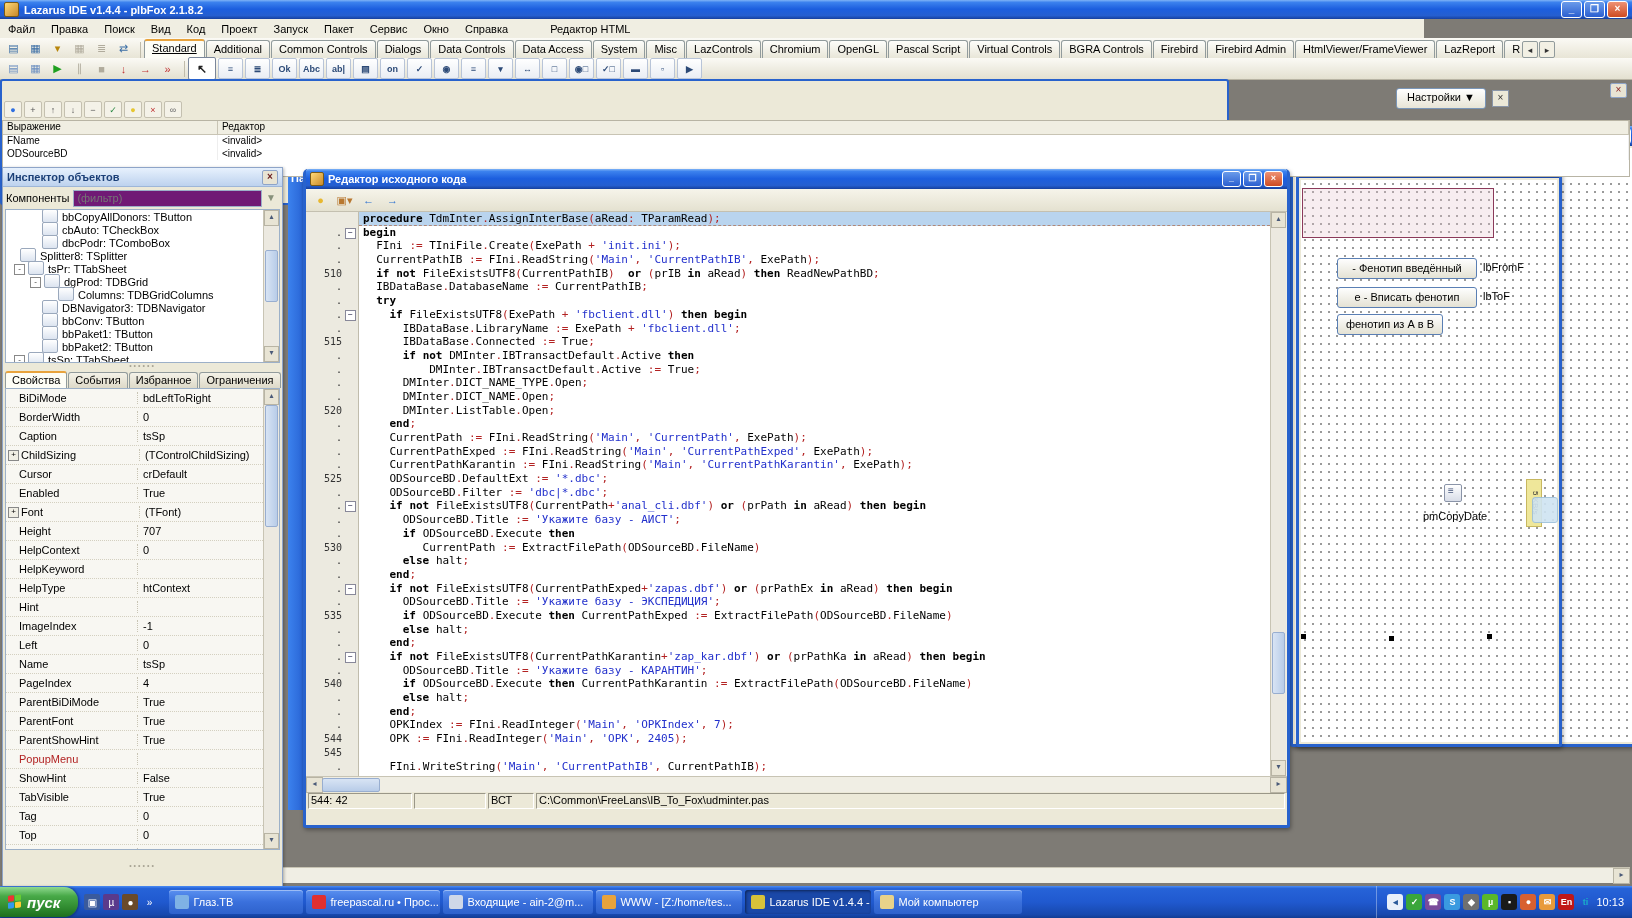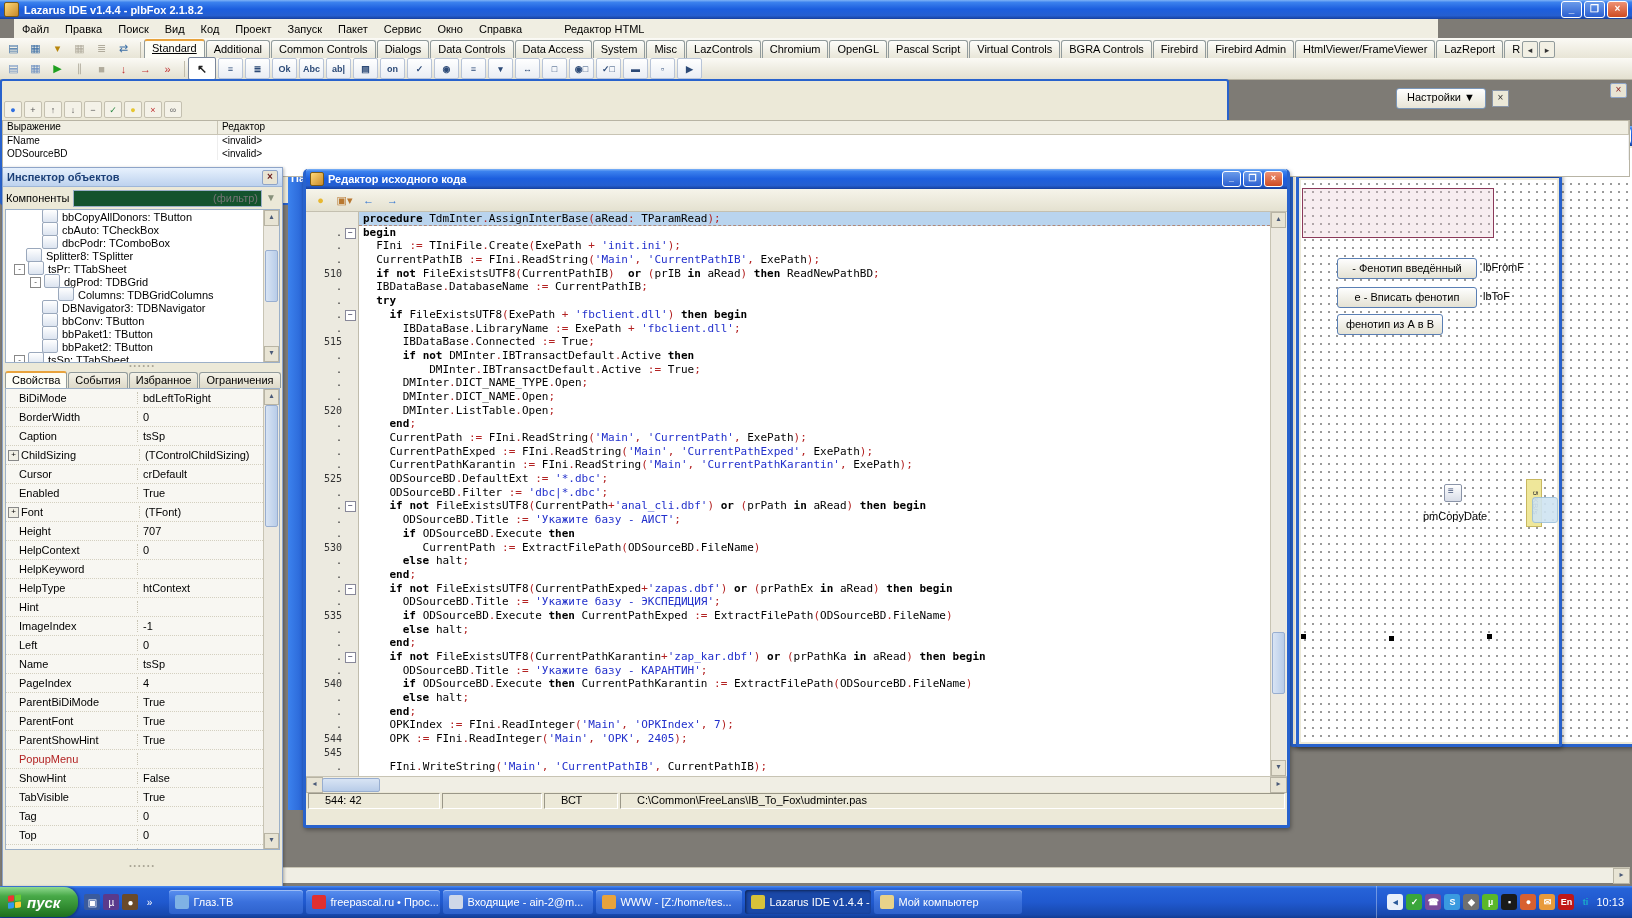--- a/index.html
+++ b/index.html
@@ -9,21 +9,21 @@
 
   
   #titlebar{left:0;top:0;width:1632px;height:19px;
     background:linear-gradient(180deg,#7fb3f6 0%,#3c82ee 12%,#1c5ede 48%,#255fd0 82%,#16409e 100%);
     color:#fff;font-weight:bold;display:flex;align-items:center;padding:0 4px;box-sizing:border-box;}
   #titlebar .appico{width:13px;height:13px;background:linear-gradient(135deg,#ffd978,#c98a2a);border:1px solid #7a5a16;border-radius:2px;margin-right:5px;}
   .winbtns{margin-left:auto;display:flex;gap:2px;}
   .wbtn{width:19px;height:15px;border:1px solid #fff;border-radius:3px;color:#fff;font-size:10px;line-height:13px;text-align:center;
     background:linear-gradient(180deg,#6a9bea,#2b5fd0);font-weight:bold;}
   .wbtn.close{background:linear-gradient(180deg,#ee9275,#ce4b22);}
-  #menubar{left:14px;top:19px;width:1424px;height:19px;background:#f0eee2;border-bottom:1px solid #d8d4c4;display:flex;align-items:center;}
+  #menubar{left:0;top:19px;width:1424px;height:19px;background:#f0eee2;border-bottom:1px solid #d8d4c4;display:flex;align-items:center;}
   .mi{padding:2px 8px;color:#000;}
   .mi.extra{margin-left:26px;}
   #row1{left:0;top:38px;width:1632px;height:20px;background:linear-gradient(180deg,#fbfaf5,#e8e5d6);display:flex;align-items:flex-end;}
   #row2{left:0;top:58px;width:1632px;height:21px;background:linear-gradient(180deg,#fbfaf5,#e3e0d0);border-bottom:1px solid #b8b4a4;display:flex;align-items:center;}
   .tbgroup{display:flex;align-items:center;gap:1px;padding:0 3px;}
   .tbico{width:19px;height:17px;border:1px solid transparent;border-radius:2px;display:flex;align-items:center;justify-content:center;font-size:11px;color:#3b6ea5;}
   .tbico.dis{color:#b0ab9c;}
   .vsep{width:1px;height:16px;background:#c0bcab;margin:0 3px;}
   
   #ptabs{display:flex;align-items:flex-end;overflow:hidden;width:1376px;height:20px;}
@@ -44,21 +44,21 @@
     border-radius:3px 3px 0 0;color:#fff;font-weight:bold;display:flex;align-items:center;padding:0 4px;}
   .xptb .appico{width:12px;height:12px;border-radius:2px;margin-right:4px;background:linear-gradient(135deg,#ffd978,#c98a2a);border:1px solid #7a5a16;}
   .xptb .wbtn{width:17px;height:14px;line-height:12px;font-size:9px;}
 
   
   #inspector{left:2px;top:88px;width:279px;height:768px;background:#ece9d8;border:1px solid #8ea4c8;box-shadow:1px 1px 3px rgba(0,0,0,.3);}
   #insp-head{height:18px;background:linear-gradient(180deg,#e7f1fd,#bdd2ee);border-bottom:1px solid #9eb6d8;
     display:flex;align-items:center;padding:0 4px;font-weight:bold;color:#1b3f77;}
   #insp-close{margin-left:auto;width:14px;height:13px;border:1px solid #8ea4c8;background:#e8e4d4;color:#6b2020;text-align:center;line-height:11px;font-size:10px;border-radius:2px;}
   #insp-filterrow{height:22px;display:flex;align-items:center;padding:0 3px;gap:4px;}
-  #insp-filter{flex:1;height:15px;border:1px solid #9cb0c8;background:#14532d;font-size:11px;color:#a0a0a0;padding:0 3px;font-family:"Liberation Sans",sans-serif;text-align:right;}
+  #insp-filter{flex:1;height:15px;border:1px solid #9cb0c8;background:#701a75;font-size:11px;color:#a0a0a0;padding:0 3px;font-family:"Liberation Sans",sans-serif;}
   .funnel{width:13px;height:13px;color:#88917b;font-size:10px;}
   #tree{height:152px;margin:0 2px;background:#fff;border:1px solid #9cb0c8;overflow:hidden;position:relative;}
   .trow{height:13px;display:flex;align-items:flex-end;white-space:nowrap;color:#000;}
   .texp{width:9px;height:9px;border:1px solid #888;background:#fff;font-size:8px;line-height:7px;text-align:center;color:#333;margin-right:3px;flex:none;}
   .tico{width:14px;height:12px;border:1px solid #9aa8bc;border-radius:2px;background:linear-gradient(180deg,#fff,#dce4f0);margin-right:4px;flex:none;}
   .vsb{position:absolute;right:0;top:0;width:15px;bottom:0;background:#ece9e0;border-left:1px solid #c8c4b4;}
   .vsb .arr{height:14px;background:#e8e4d4;border:1px solid #b8b4a4;font-size:8px;text-align:center;line-height:12px;color:#4a5a78;}
   .vsb .arr.b{position:absolute;bottom:0;left:0;right:0;}
   .vsb .thumb{position:absolute;left:1px;right:1px;background:linear-gradient(90deg,#d8e4f4,#b8ccE8);border:1px solid #98aed0;border-radius:2px;}
   #insp-split{height:8px;text-align:center;color:#a8a494;font-size:7px;line-height:6px;letter-spacing:2px;}
@@ -94,21 +94,21 @@
   .k{font-weight:bold;color:#000;}
   .s{color:#2230cc;}
   .n{color:#2230cc;}
   .y{color:#b32222;}
   .t{color:#000;}
   #code-vsb{width:16px;flex:none;position:relative;background:#f0eee4;border-left:1px solid #c8c4b4;}
   .hsb{height:15px;background:#f0eee4;border-top:1px solid #c8c4b4;position:relative;}
   .hsb .arr{position:absolute;top:0;width:15px;height:14px;background:#e8e4d4;border:1px solid #b8b4a4;font-size:8px;text-align:center;line-height:12px;color:#4a5a78;}
   .hsb .thumb{position:absolute;top:1px;height:12px;background:linear-gradient(180deg,#d8e4f4,#b8ccE8);border:1px solid #98aed0;border-radius:2px;}
   #ed-status{height:16px;background:#ece9d8;display:flex;gap:2px;padding:1px 2px;}
-  .stcell{border:1px solid;border-color:#9a9788 #fff #fff #9a9788;padding:0 16px;line-height:13px;color:#000;white-space:nowrap;overflow:hidden;}
+  .stcell{border:1px solid;border-color:#9a9788 #fff #fff #9a9788;padding:0 2px;line-height:13px;color:#000;white-space:nowrap;overflow:hidden;}
 
   
   #watch{left:302px;top:644px;width:1225px;height:122px;background:#ece9d8;border:2px solid #2862cc;border-radius:3px;}
   #watch-close{position:absolute;right:5px;top:4px;width:15px;height:13px;border:1px solid #8ea4c8;background:#e8e4d4;color:#8a2020;font-size:10px;line-height:11px;text-align:center;border-radius:2px;}
   #watch-toolbar{position:absolute;left:4px;top:22px;height:17px;display:flex;gap:2px;align-items:center;}
   .wtico{width:16px;height:15px;border:1px solid #c4c0b0;border-radius:2px;background:#f4f2e8;font-size:9px;color:#555;display:flex;align-items:center;justify-content:center;}
   #watch-grid{position:absolute;left:2px;right:2px;top:41px;height:55px;background:#fff;border:1px solid #b8b4a4;}
   .wghead{display:flex;height:13px;background:#f0eee2;border-bottom:1px solid #c8c4b4;font-size:10px;}
   .wghead div{padding:0 4px;border-right:1px solid #c8c4b4;}
   .wgrow{display:flex;height:12.5px;font-size:10px;}
@@ -370,21 +370,21 @@
             <div class="trow" style="padding-left: 24px;">
               <div style="width: 12px; flex: 0 0 auto;"></div>
               <div class="tico"></div>
               <span>cbAuto: TCheckBox</span>
             </div>
             <div class="trow" style="padding-left: 24px;">
               <div style="width: 12px; flex: 0 0 auto;"></div>
               <div class="tico"></div>
               <span>dbcPodr: TComboBox</span>
             </div>
-            <div class="trow" style="padding-left: 8px;">
+            <div class="trow" style="padding-left: 2px;">
               <div style="width: 12px; flex: 0 0 auto;"></div>
               <div class="tico"></div>
               <span>Splitter8: TSplitter</span>
             </div>
             <div class="trow" style="padding-left: 8px;">
               <div class="texp">-</div>
               <div class="tico"></div>
               <span>tsPr: TTabSheet</span>
             </div>
             <div class="trow" style="padding-left: 24px;">

